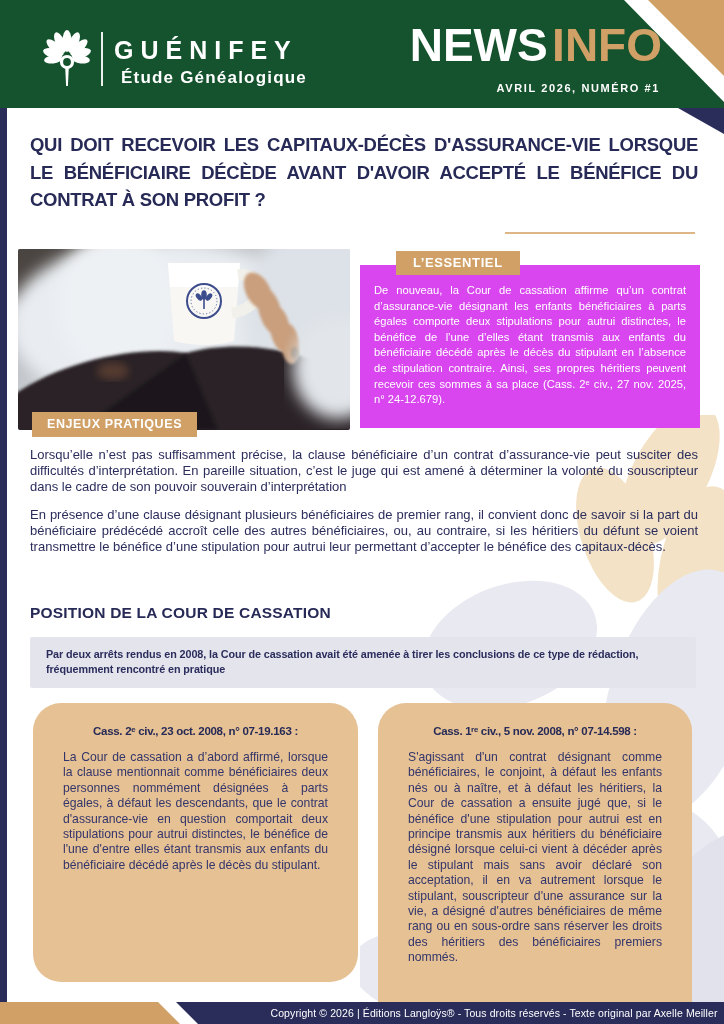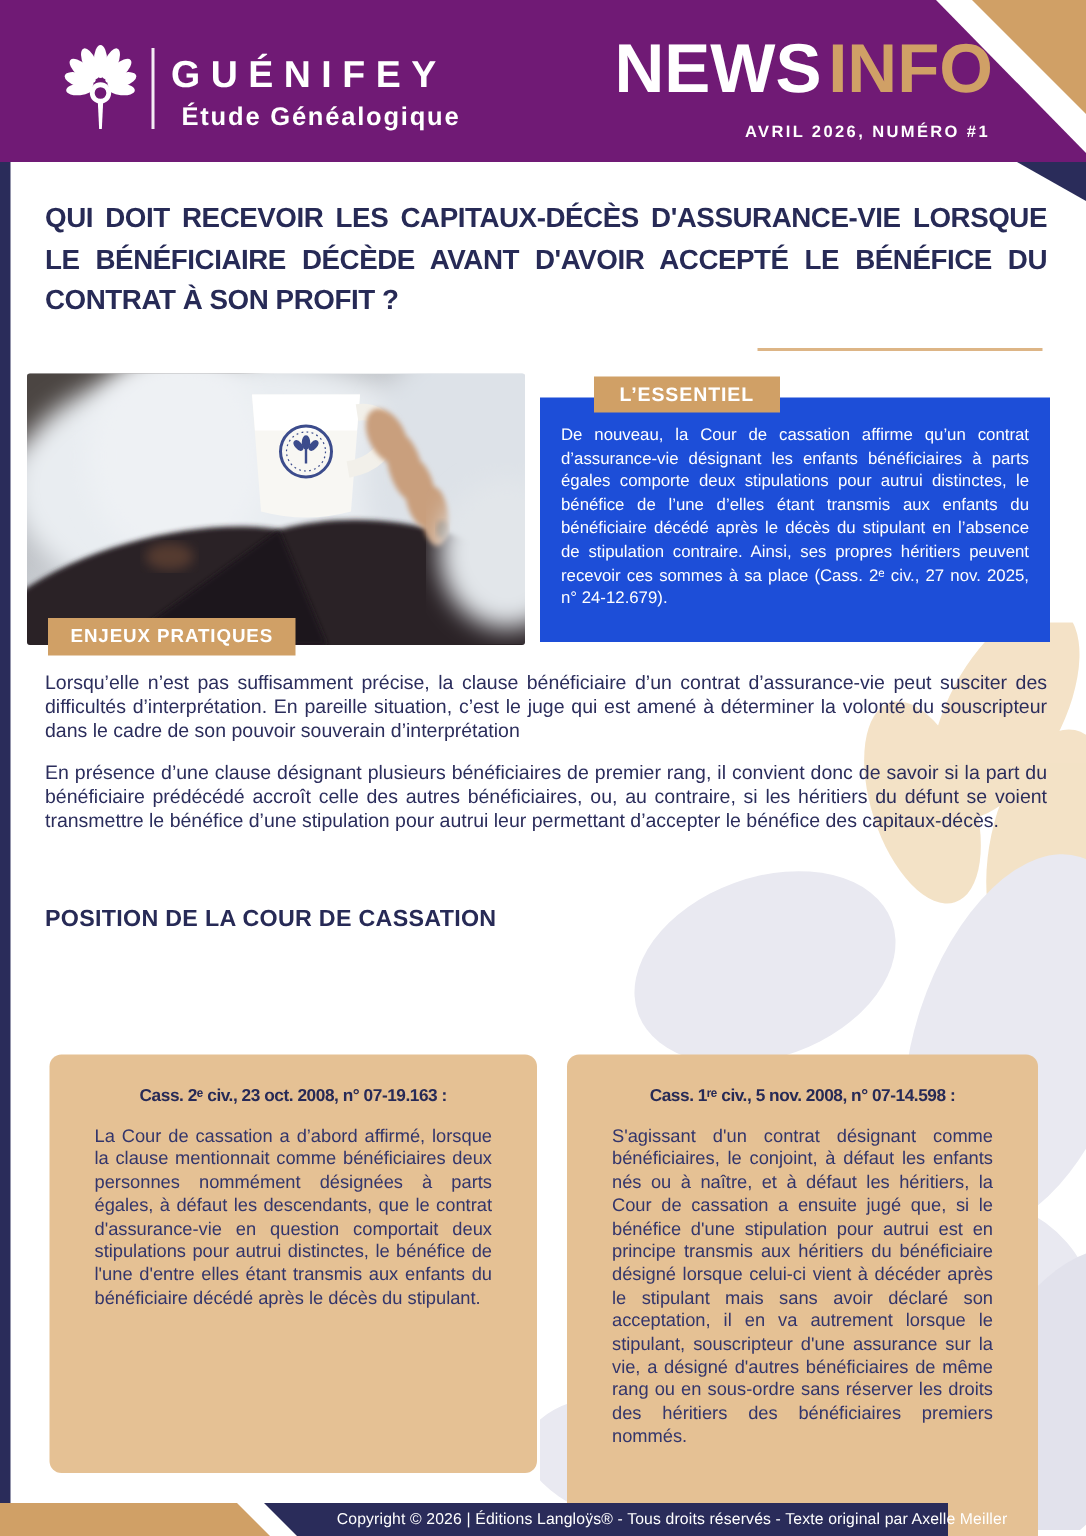--- a/index.html
+++ b/index.html
@@ -9,21 +9,21 @@
     position:relative; width:724px; height:1024px; background:#ffffff;
     overflow:hidden; font-family:"Liberation Sans","DejaVu Sans",sans-serif;
     color:#2b2d5c;
   }
   .abs { position:absolute; }
 
   
   .left-stripe { left:0; top:0; width:7px; height:1006px; background:#2a2c5a; }
 
   
-  .header { left:0; top:0; width:724px; height:108px; background:#701a75; }
+  .header { left:0; top:0; width:724px; height:108px; background:#14532d; }
   .corner-white { right:0; top:0; width:100px; height:102px; background:#ffffff;
     clip-path:polygon(0 0,100% 0,100% 100%); }
   .corner-tan { right:0; top:0; width:76px; height:76px; background:#d0a066;
     clip-path:polygon(0 0,100% 0,100% 100%); }
   .corner-navy-wedge { right:0; top:108px; width:46px; height:26px; background:#2a2c5a;
     clip-path:polygon(0 0,100% 0,100% 100%); }
 
   .brand-icon { left:42px; top:26px; width:50px; height:64px; }
   .brand-divider { left:101px; top:32px; width:2px; height:54px; background:#ffffff; opacity:.92; }
   .brand-name { left:114px; top:36px; width:230px; color:#fff; font-size:25px; font-weight:bold;
@@ -43,46 +43,46 @@
     line-height:27.5px; letter-spacing:-0.3px; text-align:justify; color:#272a56; }
   .headline-rule { left:505px; top:232px; width:190px; height:2px; background:#ddb586; }
 
   
   .photo { left:18px; top:249px; width:332px; height:181px; border-radius:2px; overflow:hidden; }
   .enjeux-label { left:32px; top:412px; background:#d0a066; color:#fff; font-weight:bold;
     font-size:12.5px; letter-spacing:.6px; padding:5px 15px 6px; white-space:nowrap; }
 
   .essentiel-label { left:368px; top:251px; background:#d0a066; color:#fff; font-weight:bold;
     font-size:13px; letter-spacing:.6px; padding:4px 17px 5px; white-space:nowrap; z-index:3;margin-left:28px; }
-  .essentiel-box { left:360px; top:265px; width:340px; height:163px; background:#1d4ed8;
+  .essentiel-box { left:360px; top:265px; width:340px; height:163px; background:#d946ef;
     color:#ffffff; padding:18px 14px 12px; font-size:11.2px; line-height:15.6px;
     text-align:justify; }
 
   
   .paragraphs { left:30px; top:447px; width:668px; font-size:13px; line-height:15.8px;
     text-align:justify; color:#2b2d5c; }
   .paragraphs p { margin-bottom:13px; }
 
   .section-heading { left:30px; top:604px; font-size:15.5px; font-weight:bold;
     letter-spacing:.2px; color:#272a56; white-space:nowrap; }
 
   .intro-box { left:30px; top:637px; width:666px; height:51px; background:#e4e4ed;
     border-radius:2px; padding:10px 16px; font-size:10.8px; font-weight:bold;
     line-height:15px; color:#2b2d5c; overflow:hidden; letter-spacing:-0.1px; }
 
   
-  .card { background:#e5c194; border-radius:8px; padding:22px 30px 0; color:#33356b; }
+  .card { background:#e5c194; border-radius:28px; padding:22px 30px 0; color:#33356b; }
   .card-left  { left:33px;  top:703px; width:325px; height:279px; }
   .card-right { left:378px; top:703px; width:314px; height:342px; }
   .card-title { font-size:11.5px; font-weight:bold; letter-spacing:-0.3px; text-align:center;
     white-space:nowrap; margin-bottom:13px; color:#272a56; }
   .card-body { font-size:12.2px; line-height:15.4px; text-align:justify; }
 
   
-  .footer { left:0; top:1002px; width:632px; height:22px; background:#2a2c5a; overflow:visible; }
+  .footer { left:0; top:1002px; width:724px; height:22px; background:#2a2c5a; overflow:visible; }
   .footer-white { position:absolute; left:0; top:0; width:220px; height:22px; background:#ffffff;
     clip-path:polygon(0 0,176px 0,198px 100%,0 100%); }
   .footer-tan { position:absolute; left:0; top:0; width:200px; height:22px; background:#d0a066;
     clip-path:polygon(0 0,158px 0,180px 100%,0 100%); }
   .footer-text { position:absolute; left:270px; right:6px; top:0; height:22px; display:flex;
     align-items:center; justify-content:center; color:#ffffff; font-size:10.5px;
     white-space:nowrap; letter-spacing:0.1px; }
 
   .watermark { pointer-events:none; }
 </style>
@@ -195,20 +195,21 @@
 
   <div class="abs essentiel-box">De nouveau, la Cour de cassation affirme qu’un contrat d’assurance-vie désignant les enfants bénéficiaires à parts égales comporte deux stipulations pour autrui distinctes, le bénéfice de l’une d’elles étant transmis aux enfants du bénéficiaire décédé après le décès du stipulant en l’absence de stipulation contraire. Ainsi, ses propres héritiers peuvent recevoir ces sommes à sa place (Cass. 2ᵉ civ., 27 nov. 2025, n° 24-12.679).</div>
   <div class="abs essentiel-label">L’ESSENTIEL</div>
 
   <div class="abs paragraphs">
     <p>Lorsqu’elle n’est pas suffisamment précise, la clause bénéficiaire d’un contrat d’assurance-vie peut susciter des difficultés d’interprétation. En pareille situation, c’est le juge qui est amené à déterminer la volonté du souscripteur dans le cadre de son pouvoir souverain d’interprétation</p>
     <p>En présence d’une clause désignant plusieurs bénéficiaires de premier rang, il convient donc de savoir si la part du bénéficiaire prédécédé accroît celle des autres bénéficiaires, ou, au contraire, si les héritiers du défunt se voient transmettre le bénéfice d’une stipulation pour autrui leur permettant d’accepter le bénéfice des capitaux-décès.</p>
   </div>
 
   <h2 class="abs section-heading">POSITION DE LA COUR DE CASSATION</h2>
+  <div class="abs intro-box">Par deux arrêts rendus en 2008, la Cour de cassation avait été amenée à tirer les conclusions de ce type de rédaction, fréquemment rencontré en pratique</div>
 
   <div class="abs card card-left">
     <div class="card-title">Cass. 2ᵉ civ., 23 oct. 2008, n° 07-19.163 :</div>
     <div class="card-body">La Cour de cassation a d’abord affirmé, lorsque la clause mentionnait comme bénéficiaires deux personnes nommément désignées à parts égales, à défaut les descendants, que le contrat d'assurance-vie en question comportait deux stipulations pour autrui distinctes, le bénéfice de l'une d'entre elles étant transmis aux enfants du bénéficiaire décédé après le décès du stipulant.</div>
   </div>
   <div class="abs card card-right">
     <div class="card-title">Cass. 1ʳᵉ civ., 5 nov. 2008, n° 07-14.598 :</div>
     <div class="card-body">S'agissant d'un contrat désignant comme bénéficiaires, le conjoint, à défaut les enfants nés ou à naître, et à défaut les héritiers, la Cour de cassation a ensuite jugé que, si le bénéfice d'une stipulation pour autrui est en principe transmis aux héritiers du bénéficiaire désigné lorsque celui-ci vient à décéder après le stipulant mais sans avoir déclaré son acceptation, il en va autrement lorsque le stipulant, souscripteur d'une assurance sur la vie, a désigné d'autres bénéficiaires de même rang ou en sous-ordre sans réserver les droits des héritiers des bénéficiaires premiers nommés.</div>
   </div>
 

